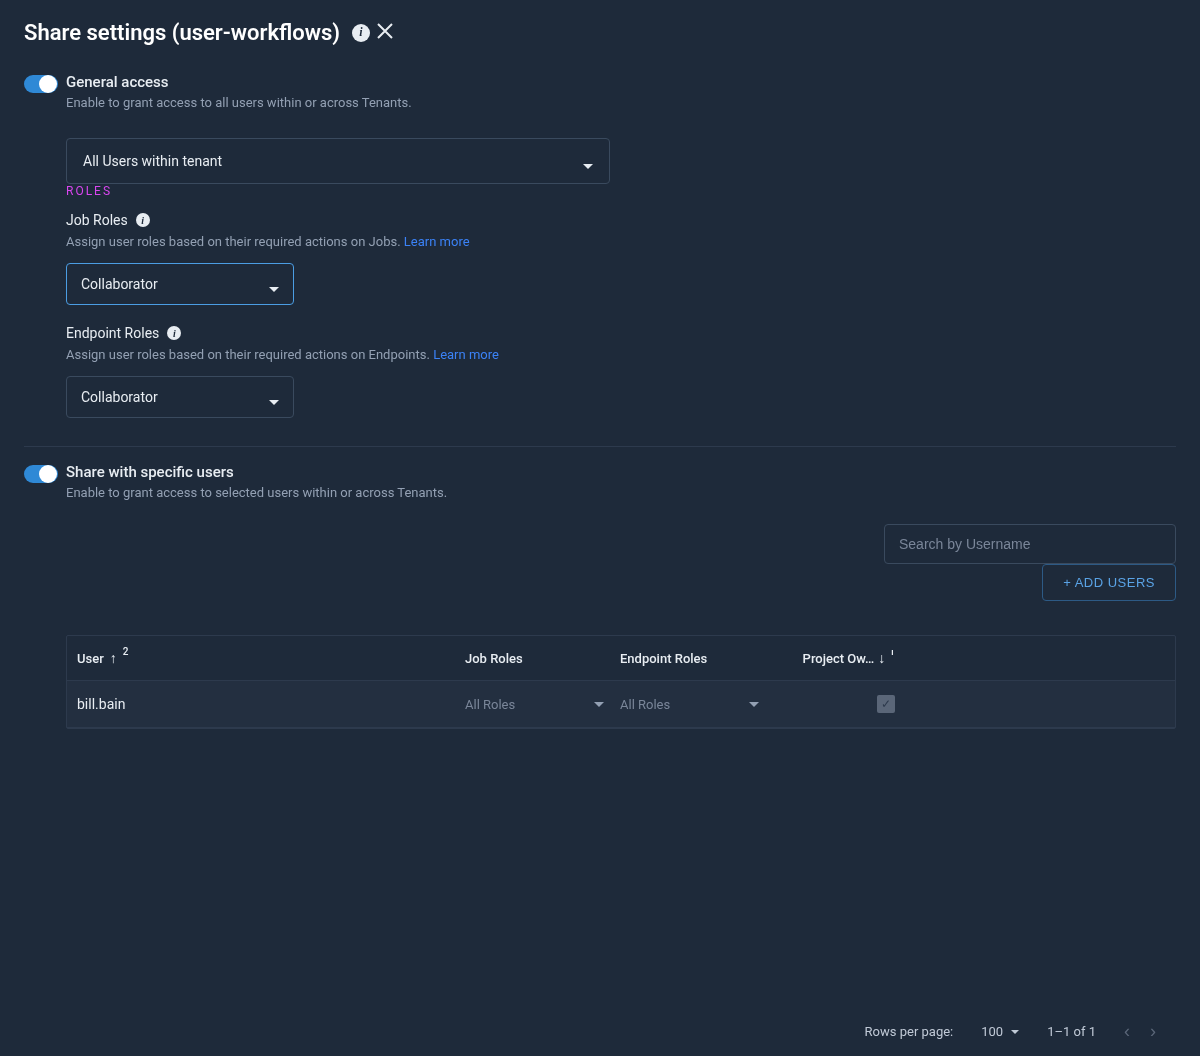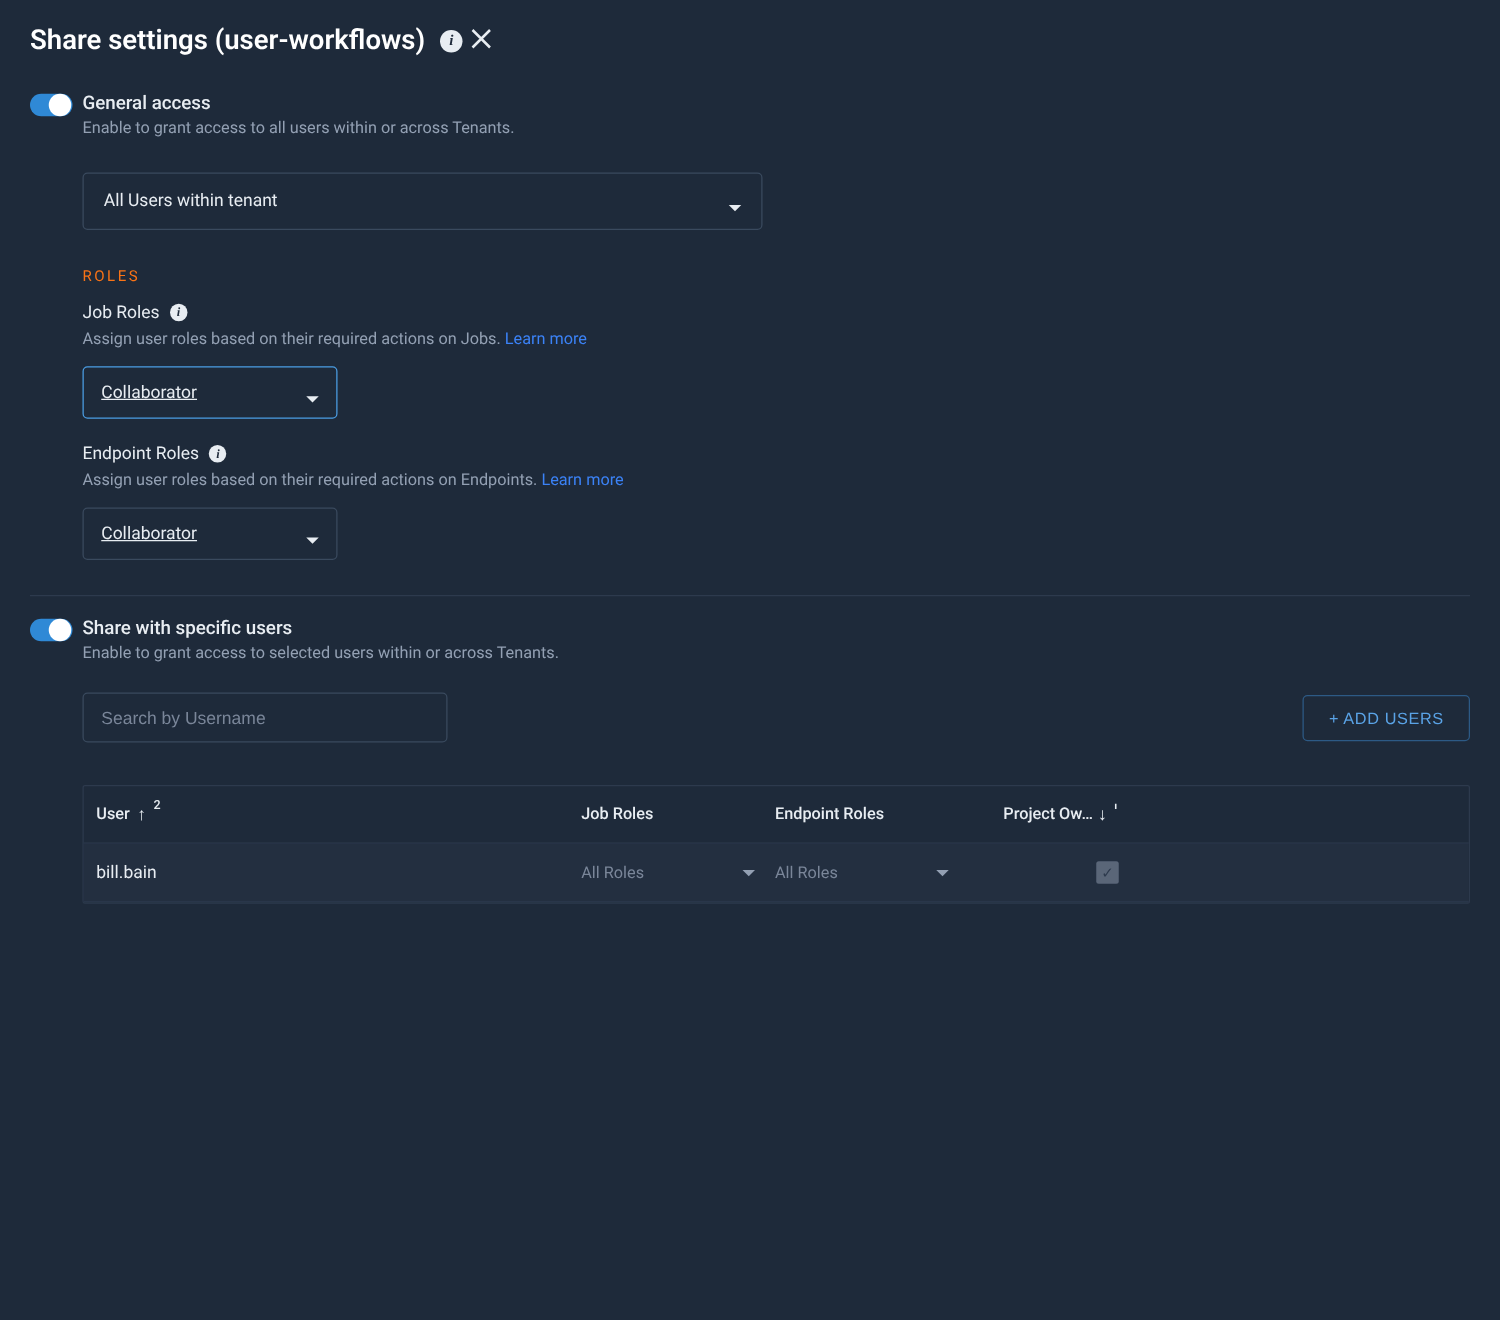--- a/index.html
+++ b/index.html
@@ -108,42 +108,40 @@
       border: 1px solid #3a4a5e;
       border-radius: 4px;
       background: transparent;
       color: #e8edf2;
       font-size: 14px;
       cursor: pointer;
       width: 544px;
       margin-top: 28px;
     }
     .dropdown.narrow {
-      width: 204px;
+      width: 228px;
       padding: 12px 14px;
-      text-decoration: underline;
     }
     .dropdown.selected {
       border-color: #4b9de3;
     }
     .chevron {
       width: 0;
       height: 0;
       border-left: 5px solid transparent;
       border-right: 5px solid transparent;
       border-top: 5px solid #e8edf2;
     }
     .chevron.muted {
       border-top-color: #93a0b3;
     }
     .roles-label {
       font-size: 12px;
       letter-spacing: 2px;
-      color: #f97316;
-      margin-top: 30px;
+      color: #d946ef;
       margin-bottom: 14px;
     }
     .field-group {
       margin-top: 20px;
     }
     .field-label {
       display: flex;
       align-items: center;
       gap: 8px;
       font-size: 14px;
@@ -162,23 +160,24 @@
     .divider {
       height: 1px;
       background: #2d3a4d;
       margin: 12px 24px 0 24px;
     }
     .dropdown.role {
       margin-top: 0;
     }
     .toolbar {
       display: flex;
-      align-items: center;
+      align-items: flex-end;
       justify-content: space-between;
       margin-top: 24px;
+      flex-direction: column;
     }
     .search-input {
       width: 292px;
       padding: 11px 14px;
       border: 1px solid #3a4a5e;
       border-radius: 4px;
       background: transparent;
       color: #e8edf2;
       font-size: 14px;
     }
@@ -404,17 +403,29 @@
             <div class="col-endpoint">
               <span class="cell-muted">All Roles</span>
               <span class="chevron muted"></span>
             </div>
             <div class="col-owner">
               <div class="checkbox">✓</div>
             </div>
           </div>
         </div>
 
+        <div class="pagination">
+          <span>Rows per page:</span>
+          <div class="rows-select">
+            <span>100</span>
+            <span class="chevron-sm"></span>
+          </div>
+          <span>1–1 of 1</span>
+          <div class="pager">
+            <button class="page-arrow">‹</button>
+            <button class="page-arrow">›</button>
+          </div>
+        </div>
 
       </div>
     </div>
   </div>
 </div>
 
 </body></html>

